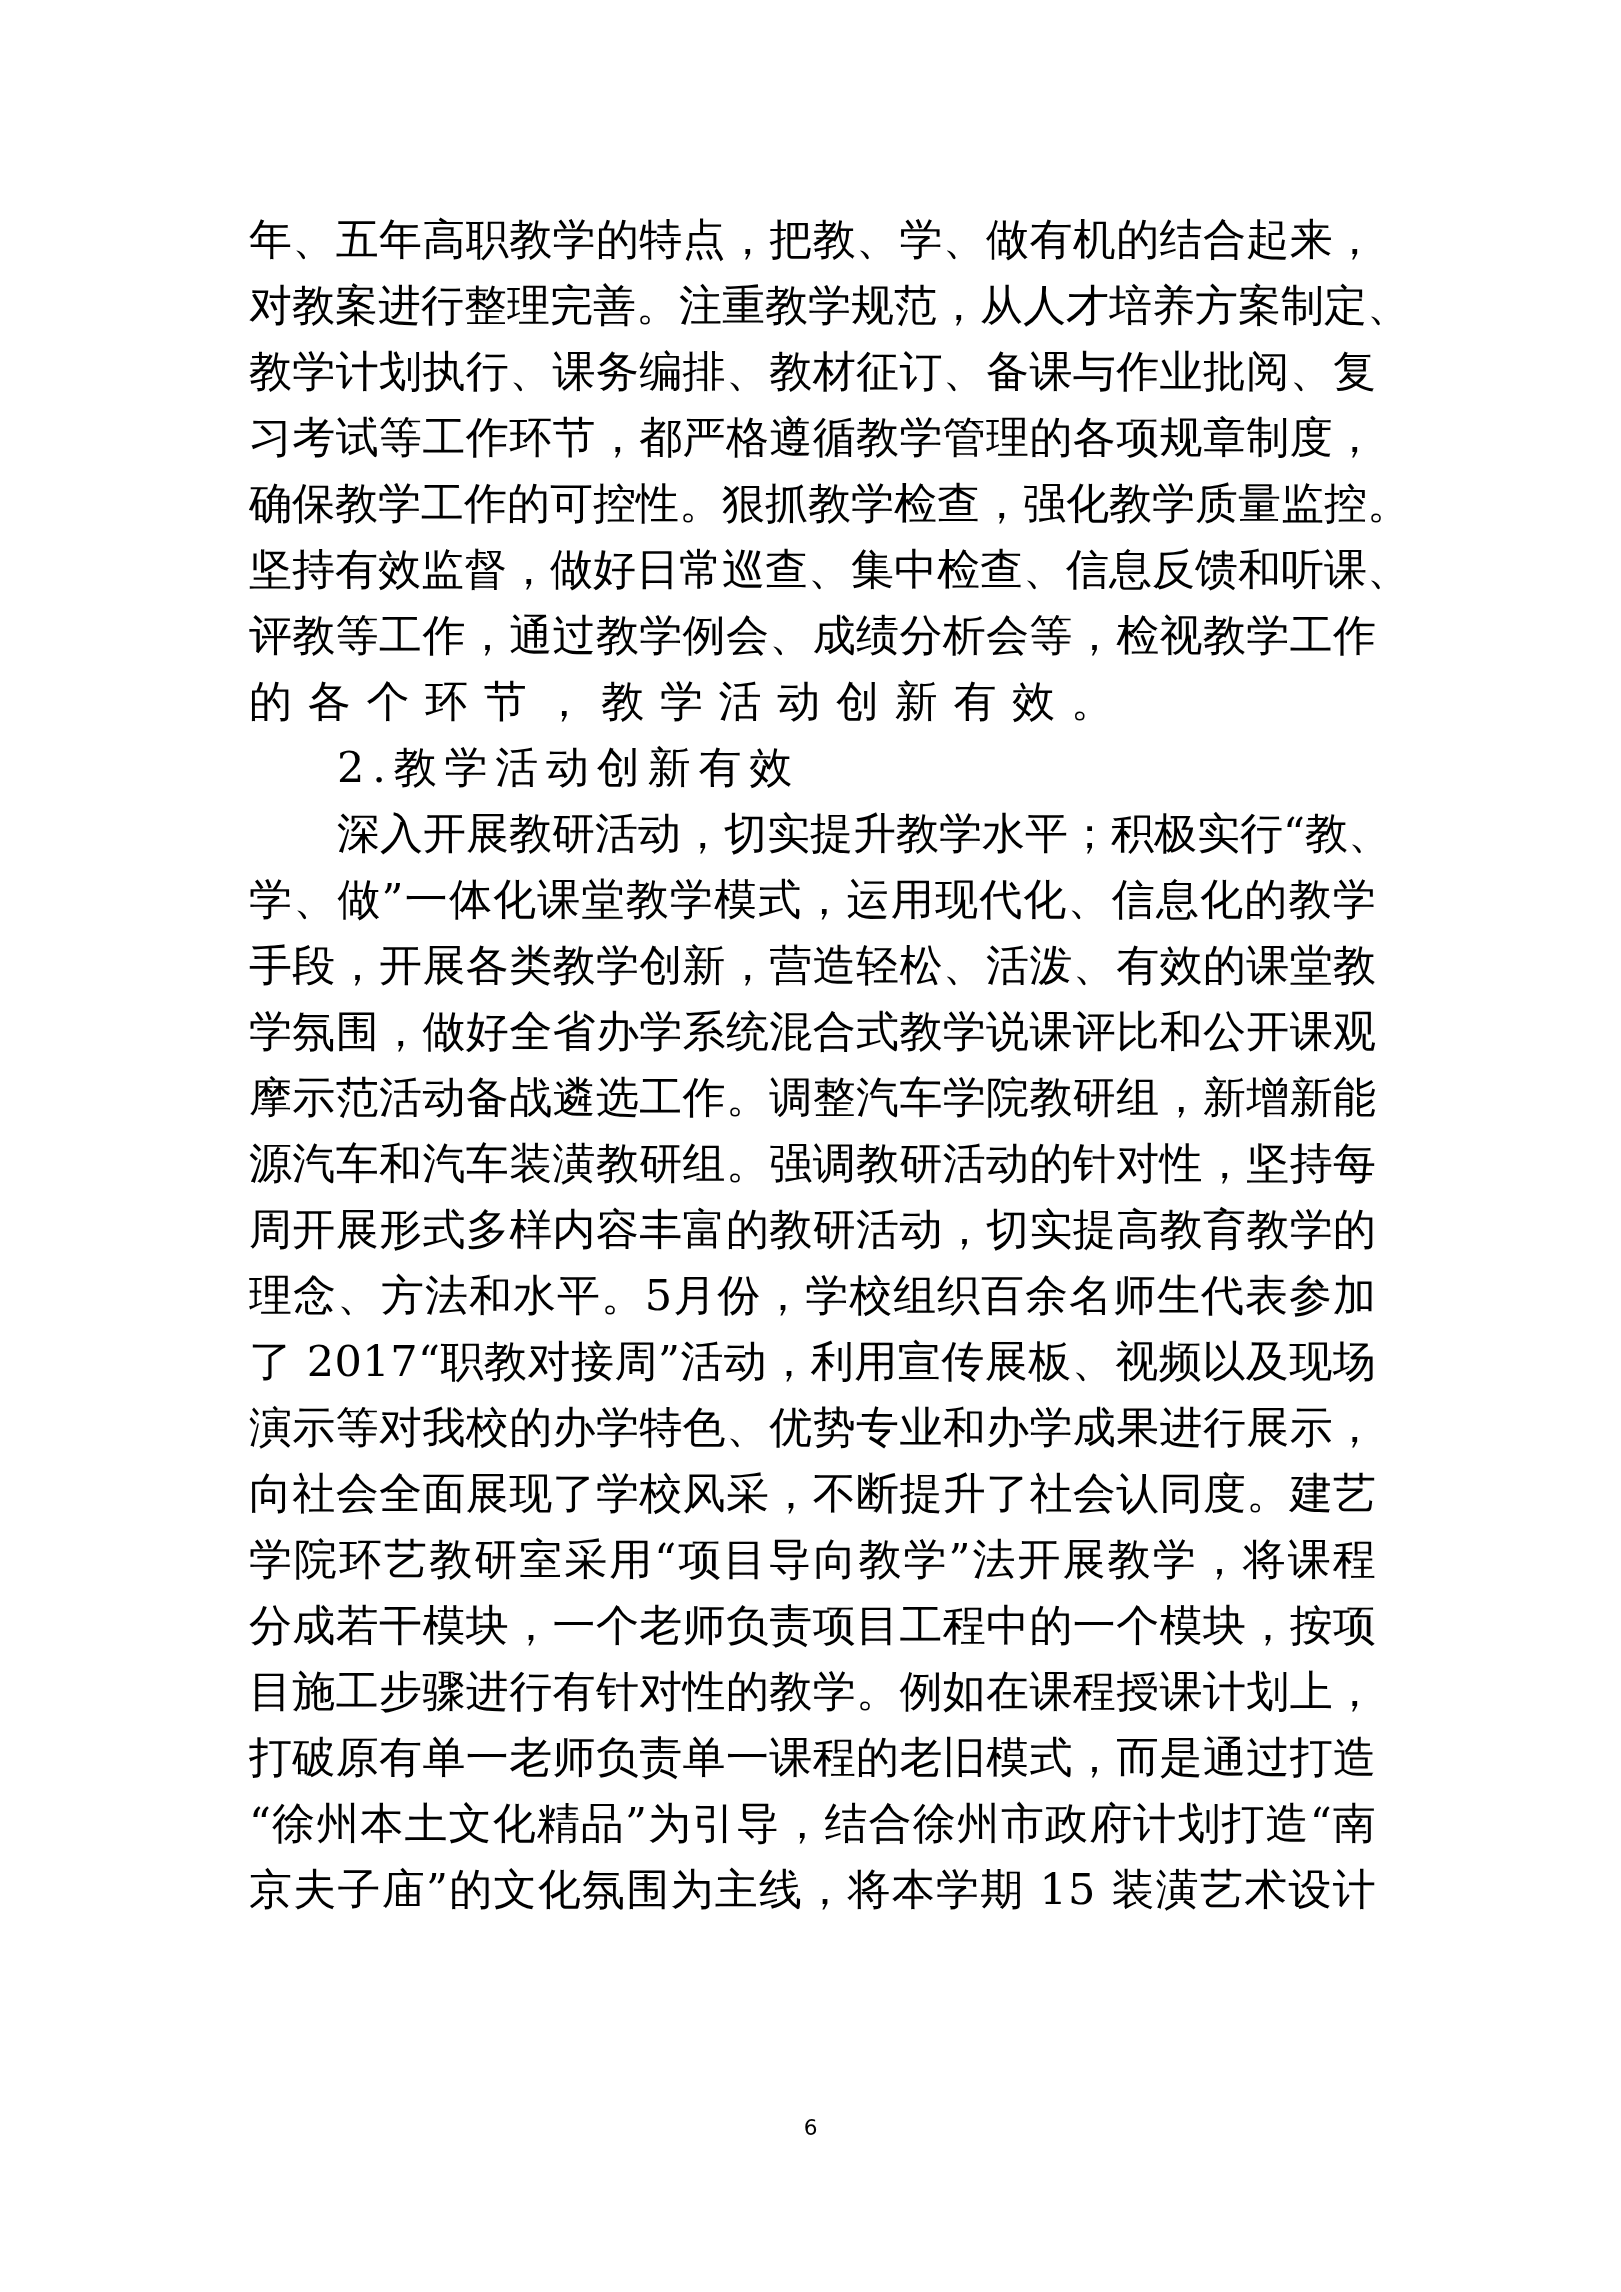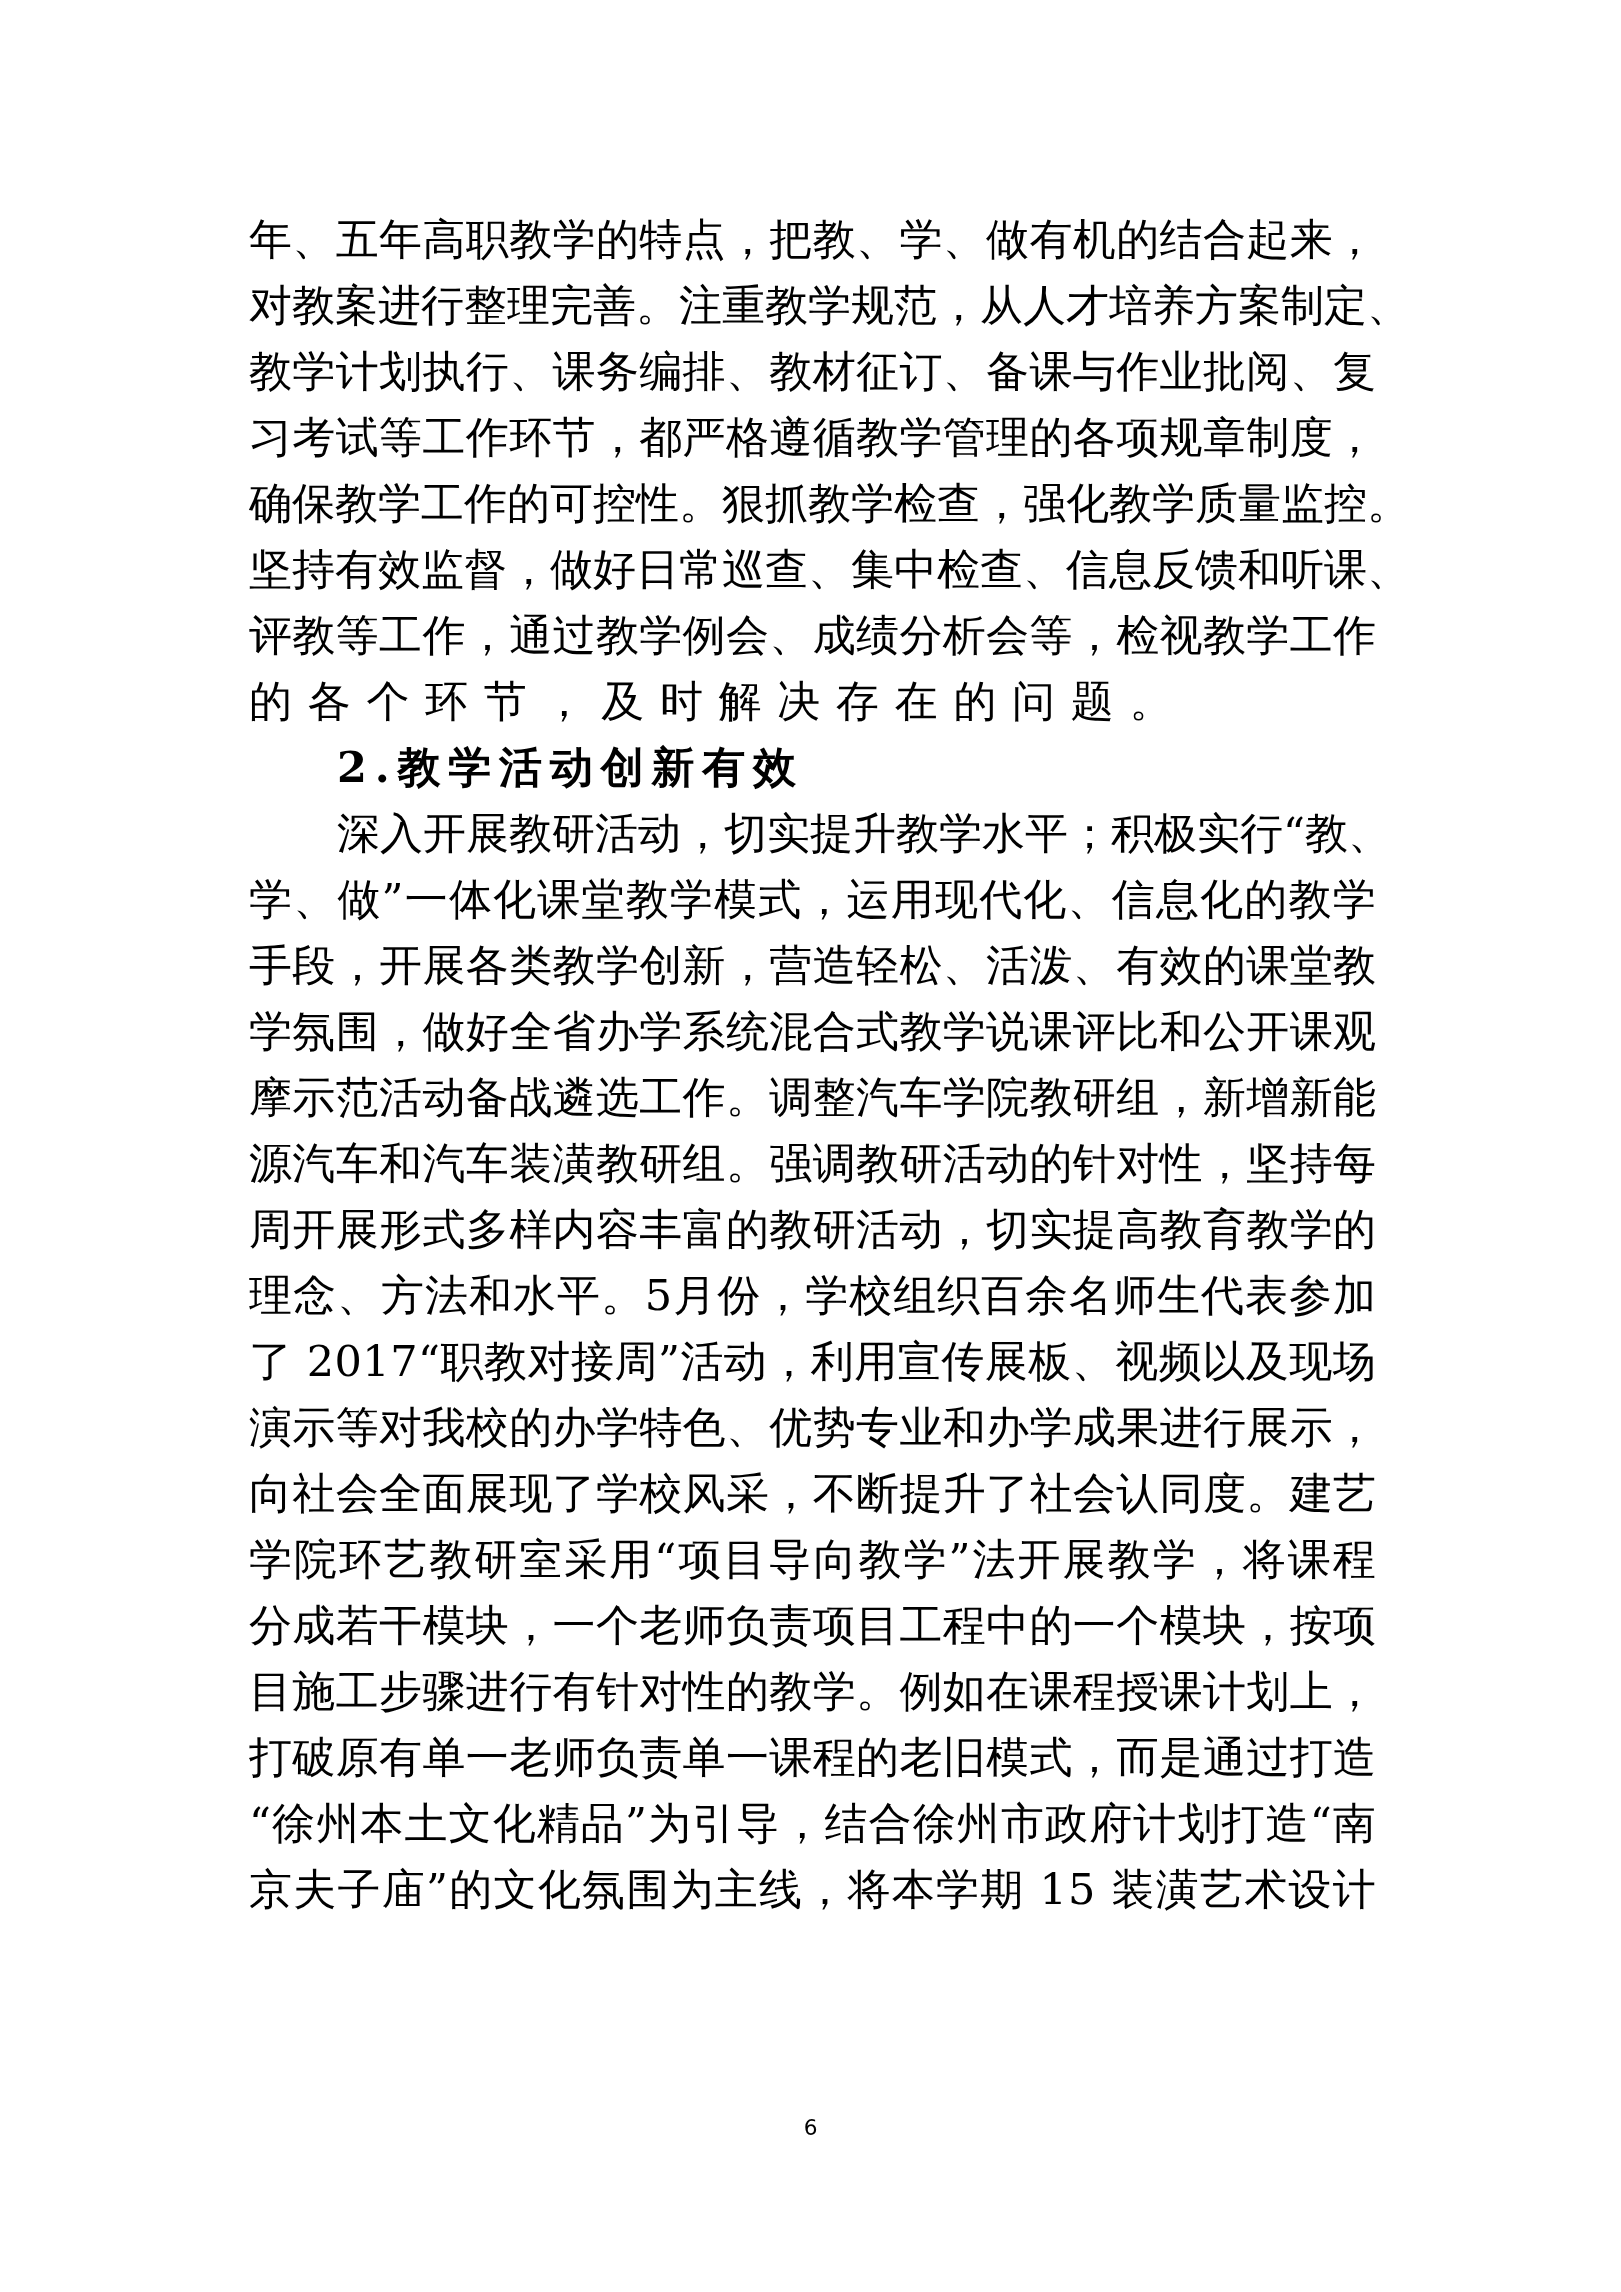--- a/index.html
+++ b/index.html
@@ -38,21 +38,21 @@
       letter-spacing: 0;
     }
     .line.last {
       justify-content: flex-start;
       letter-spacing: 15.7px;
     }
     .line.indent {
       padding-left: 88px;
     }
     .line.heading {
-      font-weight: bold;
+      font-weight: normal;
       justify-content: flex-start;
       letter-spacing: 7.8px;
     }
     .line .ch {
       display: inline-block;
     }
     .page-number {
       position: absolute;
       left: 0;
       width: 1621px;
@@ -261,21 +261,21 @@
         <span class="ch">会</span>
         <span class="ch">等</span>
         <span class="ch">，</span>
         <span class="ch">检</span>
         <span class="ch">视</span>
         <span class="ch">教</span>
         <span class="ch">学</span>
         <span class="ch">工</span>
         <span class="ch">作</span>
       </div>
-    <div class="line last">的各个环节，及时解决存在的问题。</div>
+    <div class="line last">的各个环节，教学活动创新有效。</div>
 
     <div class="line heading indent">2.教学活动创新有效</div>
 
     <div class="line indent">
         <span class="ch">深</span>
         <span class="ch">入</span>
         <span class="ch">开</span>
         <span class="ch">展</span>
         <span class="ch">教</span>
         <span class="ch">研</span>

